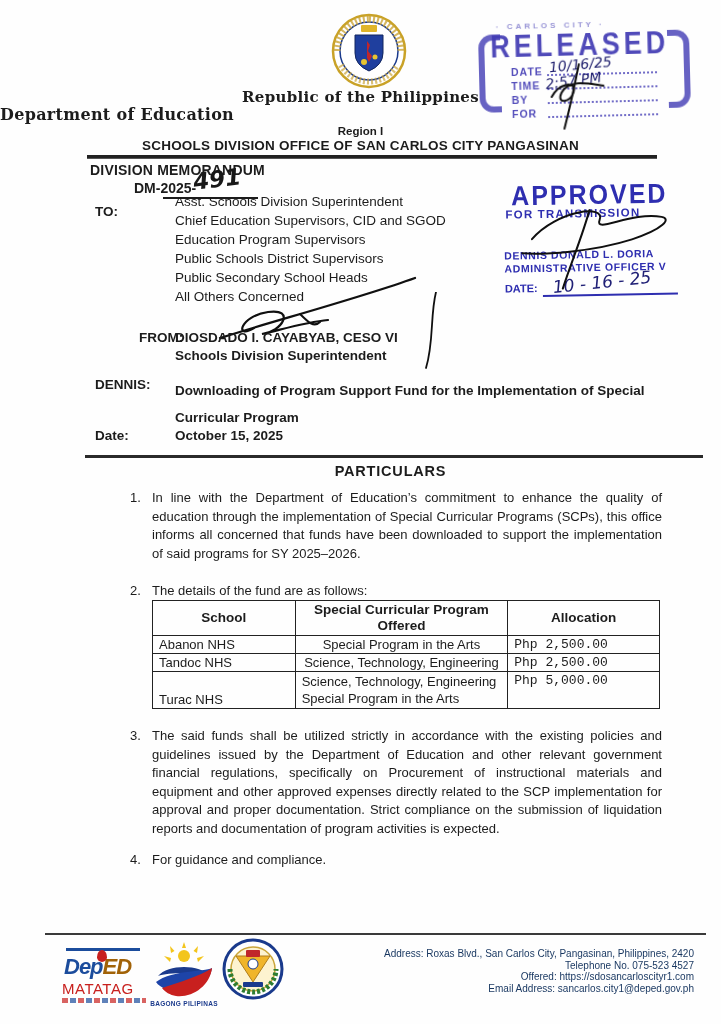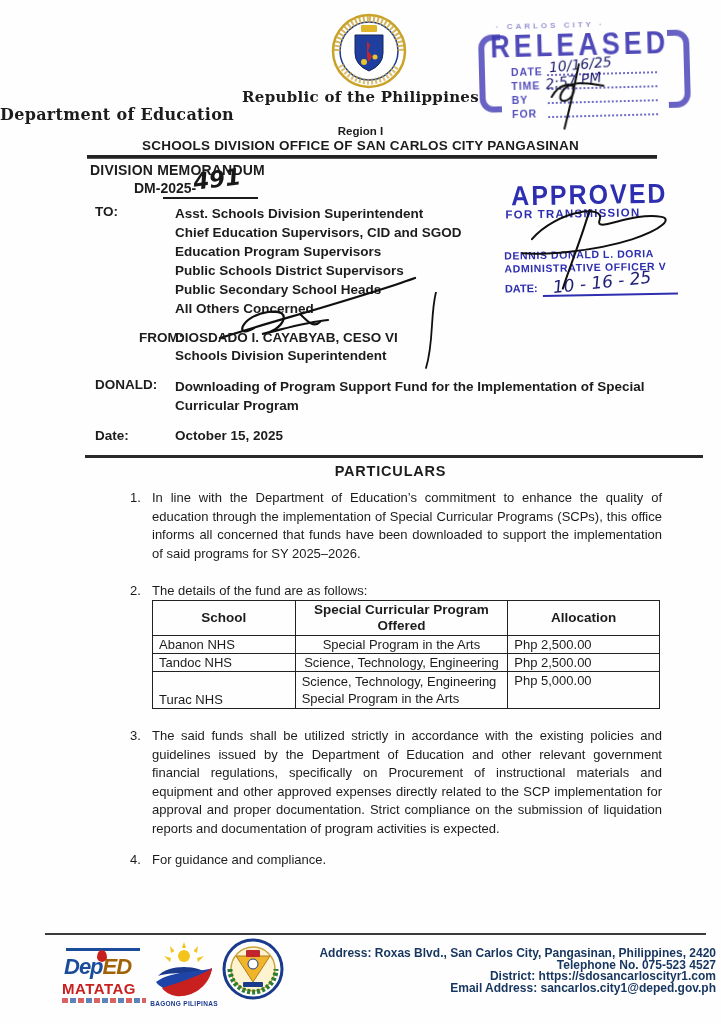--- a/index.html
+++ b/index.html
@@ -49,26 +49,26 @@
   .ap-sub { position:absolute; left:2px; top:27px; font-size:11.5px; font-weight:bold; letter-spacing:1.2px; }
   .ap-name { position:absolute; left:0px; top:68px; font-size:10.5px; font-weight:bold; letter-spacing:.6px; white-space:nowrap; }
   .ap-pos { position:absolute; left:0px; top:81px; font-size:10.5px; font-weight:bold; letter-spacing:.6px; white-space:nowrap; }
   .ap-date-label { position:absolute; left:0px; top:101px; font-size:11px; font-weight:bold; }
   .ap-date-line { position:absolute; left:38px; top:114px; width:135px; height:2px; background:#2e2eb0; }
   .ap-date-hand { position:absolute; left:48px; top:92px; font-size:17px; color:#202076; transform:rotate(-5deg); white-space:nowrap; }
 
   
   .lbl { font-weight:bold; font-size:13.5px; }
   .to-label { left:95px; top:204px; }
-  .to-list { left:175px; top:204px; width:340px; font-weight:bold; font-size:13.5px; line-height:19px; }
+  .to-list { left:175px; top:192px; width:340px; font-weight:normal; font-size:13.5px; line-height:19px; }
   .from-label { left:95px; top:330px;padding-left:44px; }
   .from-name { left:175px; top:330px; font-weight:bold; font-size:13.5px; }
   .from-pos { left:175px; top:348px; font-weight:bold; font-size:13.5px; }
   .subj-label { left:95px; top:377px; }
-  .subj-text { left:175px; top:377px; width:492px; font-weight:bold; font-size:13.5px; line-height:19px; }
+  .subj-text { left:175px; top:377px; width:492px; font-weight:bold; font-size:13.5px; line-height:27px; }
   .date-label { left:95px; top:428px; }
   .date-value { left:175px; top:428px; font-weight:bold; font-size:13.5px; }
 
   .particulars { left:0; top:463px; width:721px; text-align:center; font-weight:bold; font-size:14.5px; letter-spacing:.8px;margin-left:30px; }
 
   .item-num { position:absolute; left:-22px; top:0; font-size:13px; }
   .pitem { font-size:13px; line-height:18.5px; text-align:justify; width:510px; }
   .pitem-1 { left:152px; top:489px; }
   .pitem-2 { left:152px; top:582px; text-align:left; }
   .pitem-3 { left:152px; top:727px; }
@@ -77,34 +77,34 @@
   
   .fund-table { left:152px; top:600px; width:508px; border-collapse:collapse; font-size:13px; }
   .fund-table th, .fund-table td { border:1.5px solid #222; padding:1px 6px; }
   .fund-table th { font-weight:bold; text-align:center; font-size:13.5px; line-height:16px; }
   .col-school { width:143px; }
   .col-prog { width:213px; }
   .col-alloc { width:152px; }
   .cell-school { text-align:left; vertical-align:bottom; }
   .cell-prog { text-align:center;margin-left:26px; }
   .cell-prog-multi { text-align:left; white-space:pre-line; vertical-align:top; line-height:17px; }
-  .cell-alloc { text-align:left; vertical-align:top; }
+  .cell-alloc { text-align:left; vertical-align:top;font-family:Liberation Mono, monospace; }
 
   
   .footer-rule { left:45px; top:933px; width:661px; height:2px; background:#3a3a3a; }
-  .footer-addr { left:314px; top:948px; width:402px; text-align:right;
-    font-size:12px; font-weight:bold; color:#16355f; line-height:11.5px; }
+  .footer-addr { left:292px; top:948px; width:402px; text-align:right;
+    font-size:10px; font-weight:normal; color:#16355f; line-height:11.5px; }
 
   .logo-deped { left:60px; top:946px; width:88px; height:64px; }
   .ld-bar { position:absolute; left:6px; top:2px; width:74px; height:3px; background:#1b4c9c; }
   .ld-name { position:absolute; left:4px; top:8px; font-size:22px; font-weight:bold; font-style:italic; letter-spacing:-1px; }
   .ld-dep { color:#1b4c9c; } .ld-ed { color:#a16207; }
   .ld-flame { position:absolute; left:37px; top:4px; width:10px; height:12px; background:#c8201e;
     border-radius:50% 50% 50% 50% / 60% 60% 40% 40%; }
-  .ld-matatag { position:absolute; left:2px; top:34px; font-size:15px; font-weight:bold; color:#c8201e; letter-spacing:.5px; }
+  .ld-matatag { position:absolute; left:2px; top:34px; font-size:15px; font-weight:normal; color:#c8201e; letter-spacing:.5px; }
   .ld-tiny { position:absolute; left:2px; top:52px; width:84px; height:5px;
     background:repeating-linear-gradient(90deg,#c8201e 0 6px,#fff 6px 8px,#1b4c9c 8px 14px,#fff 14px 16px); opacity:.7; }
 
   .logo-bagong { left:152px; top:942px; width:64px; height:72px; }
   .lb-text { position:absolute; left:-6px; top:58px; width:76px; text-align:center; font-size:6.5px; font-weight:bold; color:#1b3a8c; letter-spacing:.3px; }
 
   .logo-sdo { left:222px; top:938px; width:62px; height:62px; }
 
   .sig-stroke { stroke:#101010; fill:none; stroke-linecap:round; }
 </style>
@@ -190,21 +190,21 @@
     <path class="sig-stroke" stroke-width="2" d="M90,44 C98,52 104,58 110,52"></path>
   </svg>
   <svg class="abs" style="left:420px; top:292px;" width="24" height="78" viewBox="0 0 24 78">
     <path class="sig-stroke" stroke-width="1.8" d="M16,0 C10,24 14,50 6,76"></path>
   </svg>
 
   <div class="abs lbl from-label">FROM:</div>
   <div class="abs from-name">DIOSDADO I. CAYABYAB,  CESO VI</div>
   <div class="abs from-pos">Schools Division Superintendent</div>
 
-  <div class="abs lbl subj-label">DONALD:</div>
+  <div class="abs lbl subj-label">DENNIS:</div>
   <div class="abs subj-text">Downloading of Program Support Fund for the Implementation of Special Curricular Program</div>
 
   <div class="abs lbl date-label">Date:</div>
   <div class="abs date-value">October 15, 2025</div>
 
   <div class="abs rule-mid"></div>
   <div class="abs particulars">PARTICULARS</div>
 
   <div class="abs pitem pitem-1">
     <span class="item-num">1.</span>
@@ -289,17 +289,17 @@
       <path d="M14 18 h34 l-17 26 z" fill="#f0b52a" stroke="#b07d1a" stroke-width="1"></path>
       <rect x="24" y="12" width="14" height="7" fill="#c0262b" rx="1"></rect>
       <circle cx="31" cy="26" r="5" fill="#fff" stroke="#1a3a8c" stroke-width="1"></circle>
       <rect x="21" y="44" width="20" height="5" fill="#1a3a8c" rx="1"></rect>
     </svg>
   </div>
 
   <div class="abs footer-addr">
     <div>Address: Roxas Blvd., San Carlos City, Pangasinan, Philippines, 2420</div>
     <div>Telephone No.  075-523 4527</div>
-    <div>District: https://sdosancarloscityr1.com</div>
+    <div>Offered: https://sdosancarloscityr1.com</div>
     <div>Email Address: sancarlos.city1@deped.gov.ph</div>
   </div>
 
 </div>
 
 </body></html>

